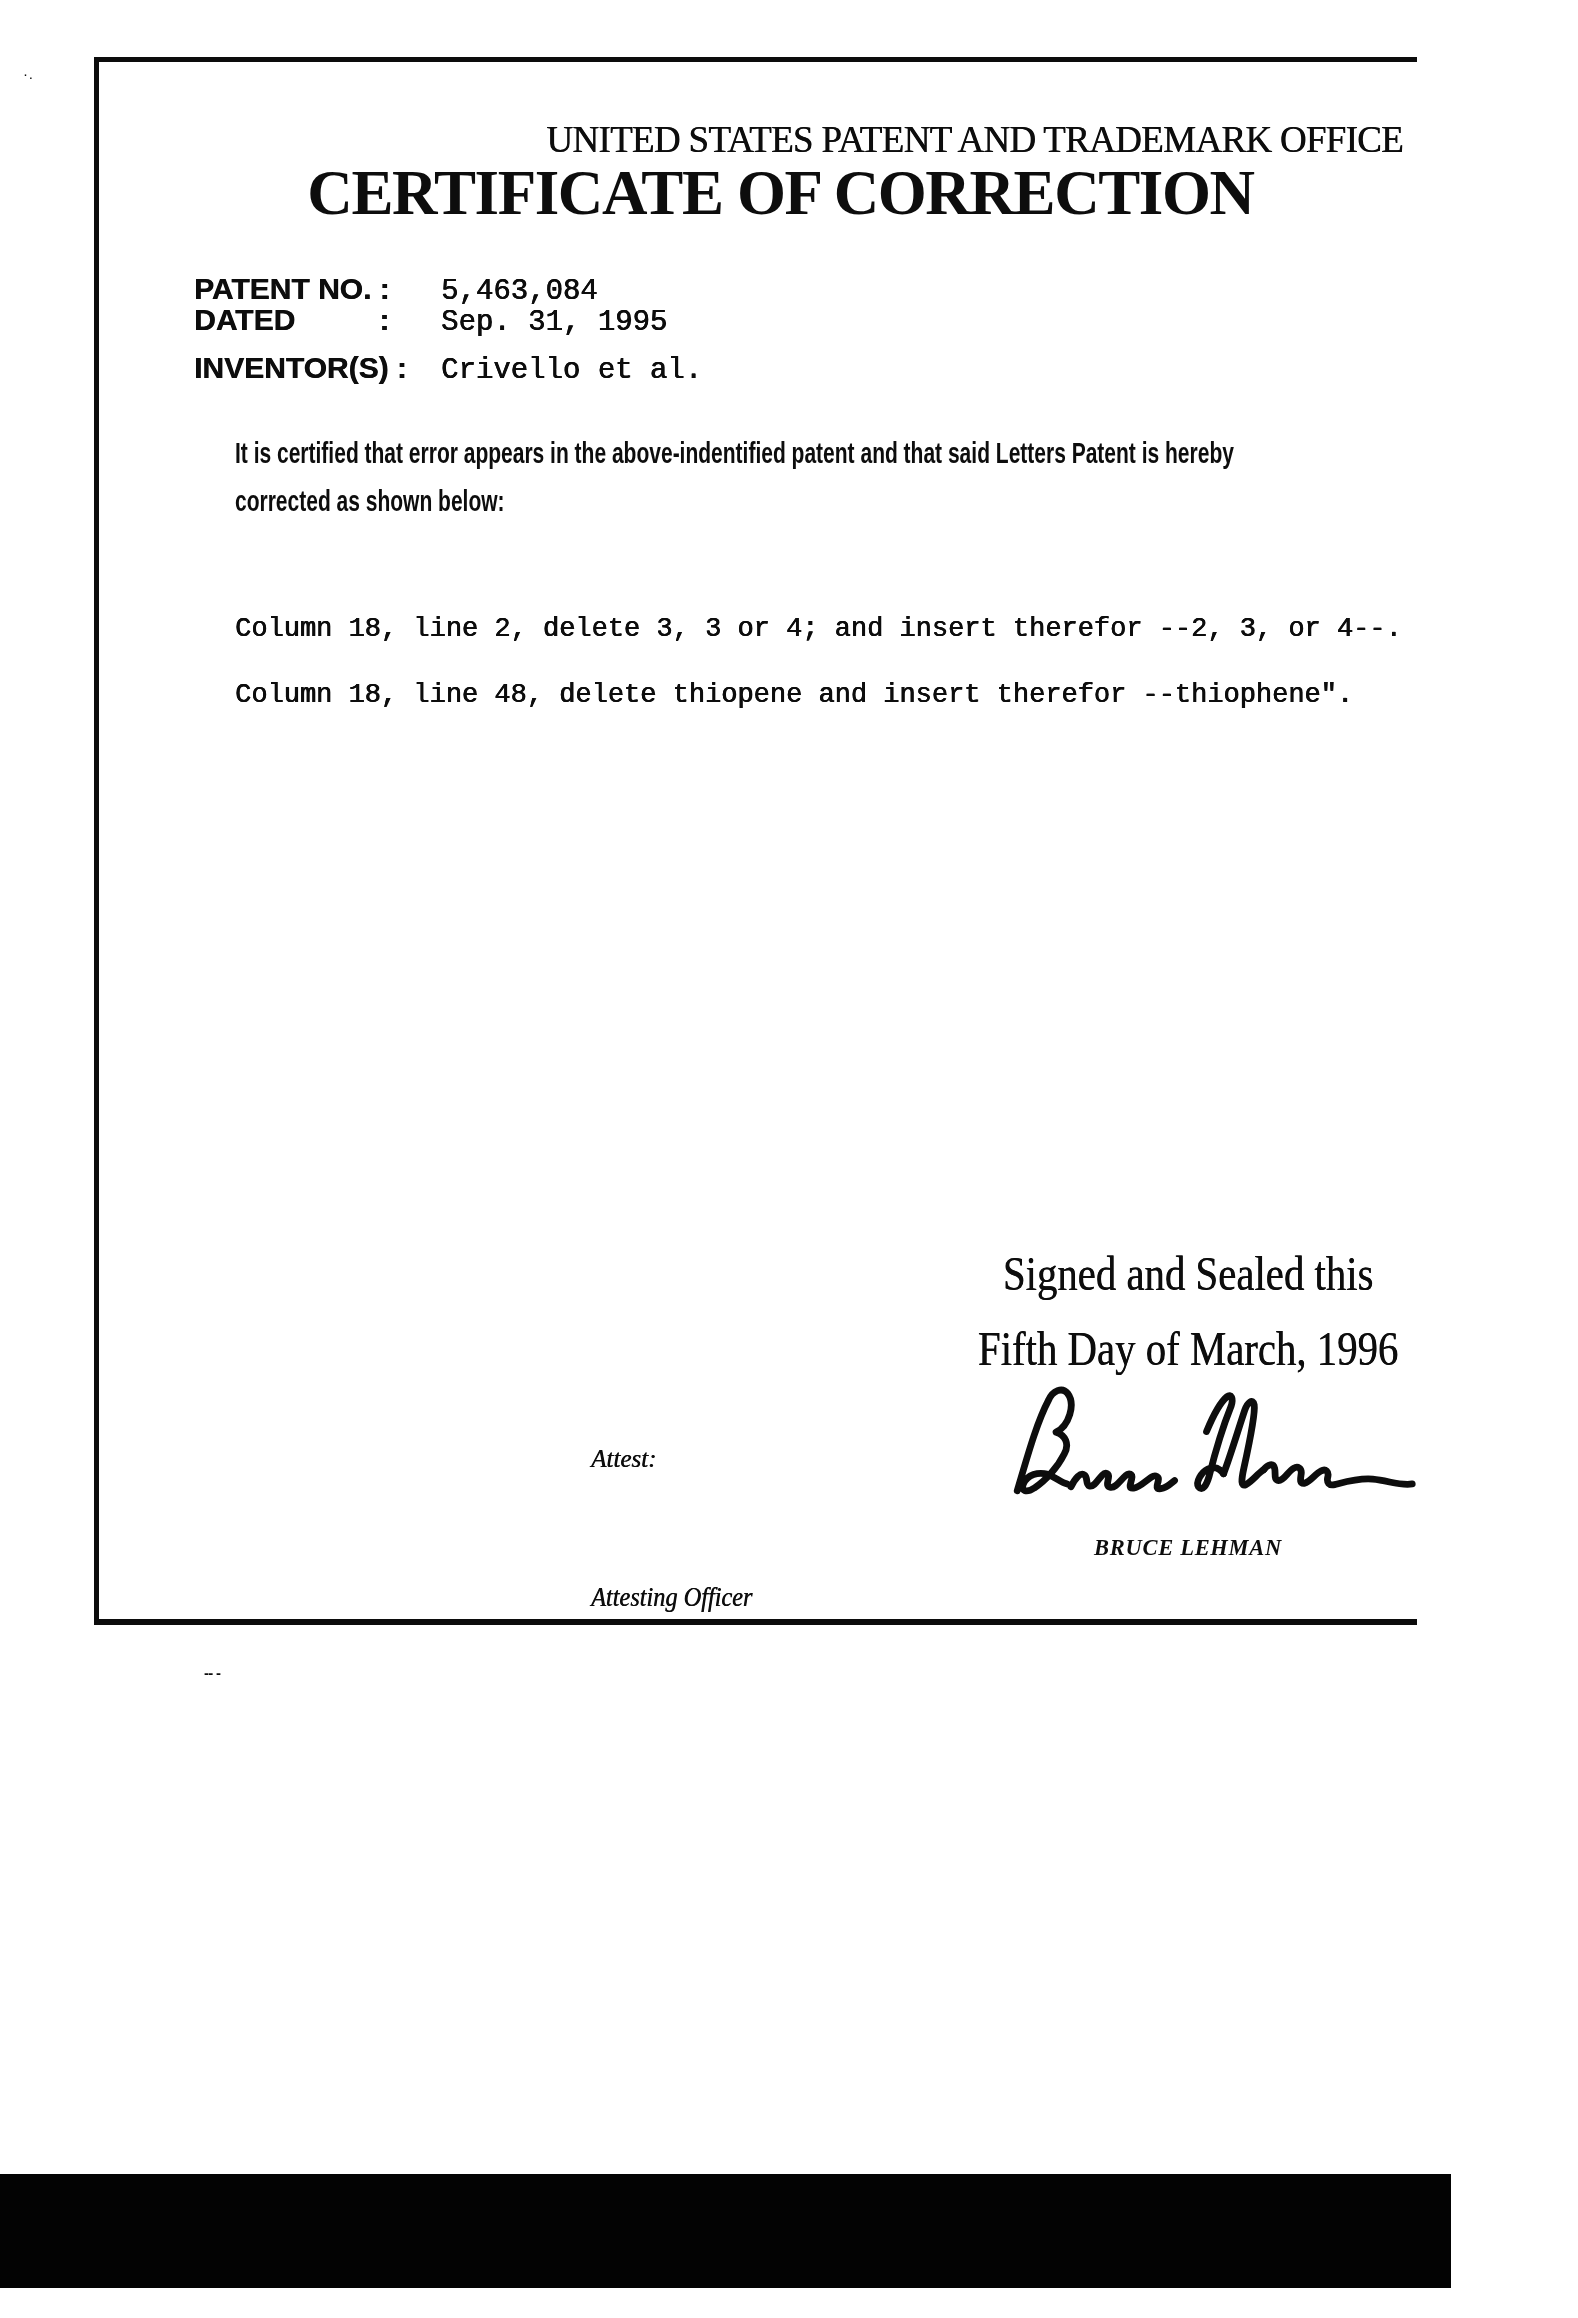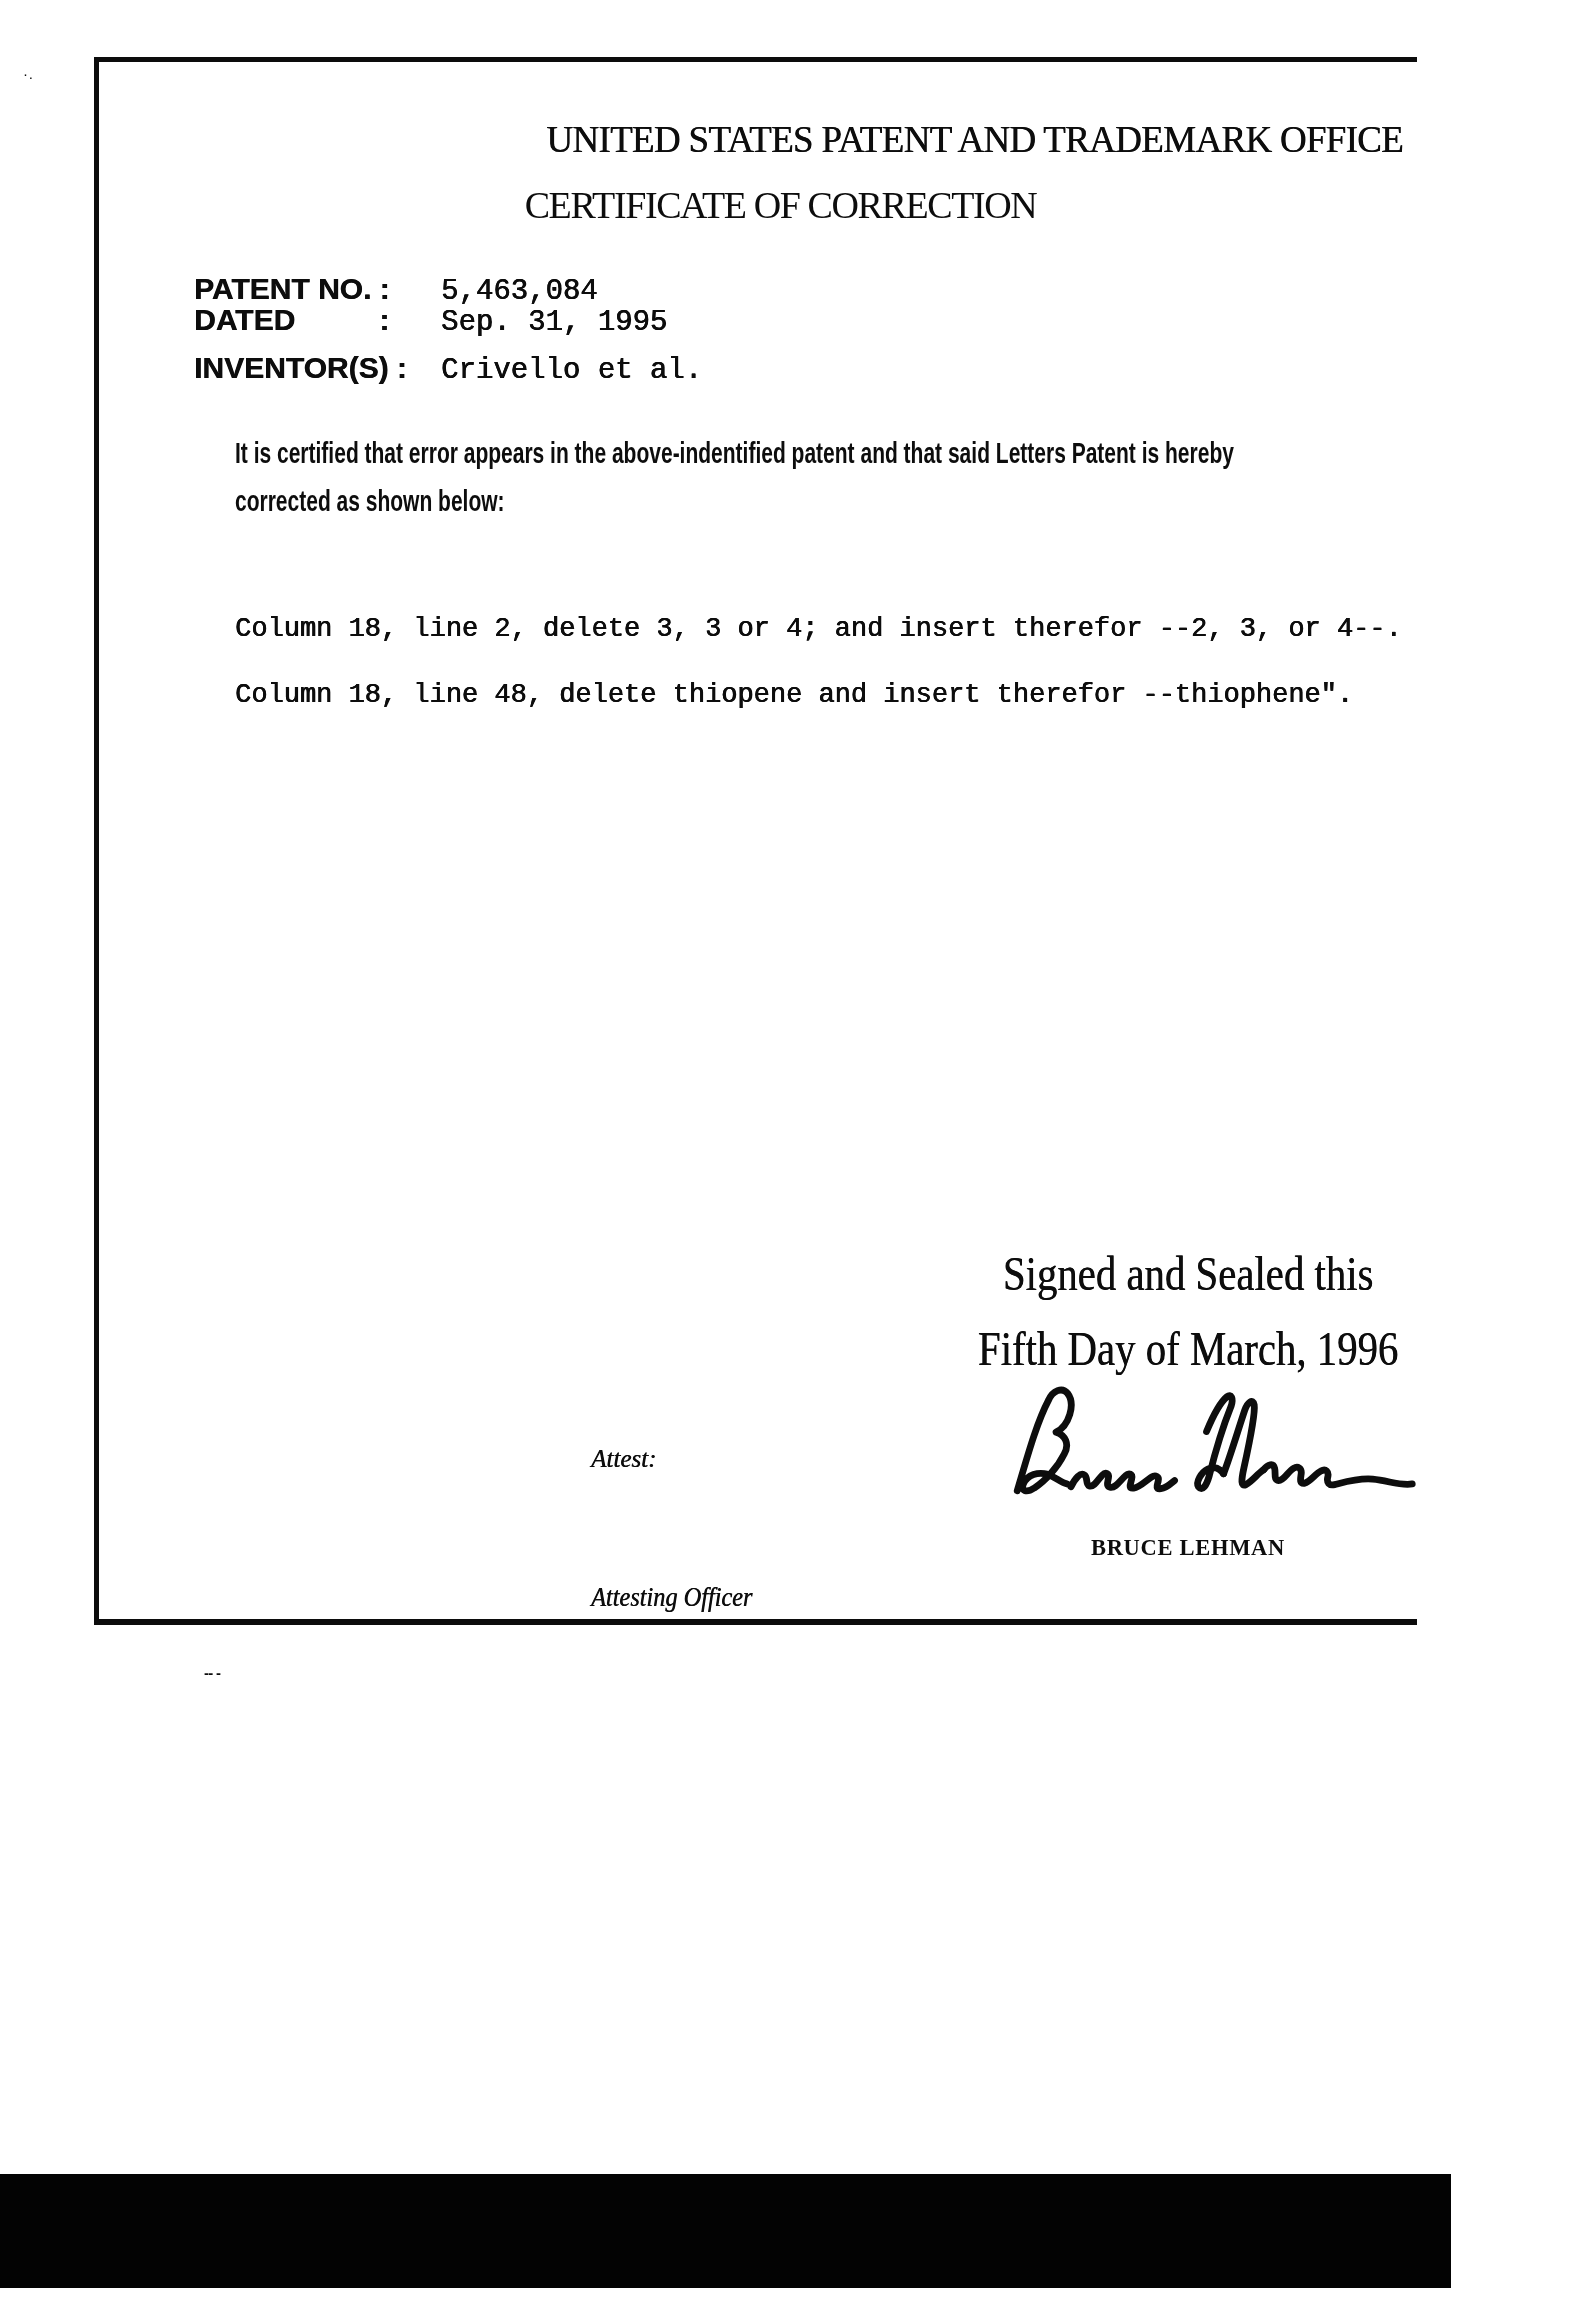--- a/index.html
+++ b/index.html
@@ -35,23 +35,22 @@
 
   .office-name {
     left: 158px; top: 118px; width: 1245px;
     text-align: right;
     font-size: 37px; letter-spacing: -0.7px;
     white-space: nowrap;
   }
   .doc-title {
     left: 158px; top: 157px; width: 1245px;
     text-align: center;
-    font-size: 38px; font-weight: normal; letter-spacing: -1.4px;
+    font-size: 63px; font-weight: bold; letter-spacing: -1.4px;
     white-space: nowrap;
-    margin-top: 26px;
   }
 
   .field-row {
     left: 194px;
     font-family: "Liberation Sans", "DejaVu Sans", sans-serif;
     font-size: 30px; font-weight: bold;
     white-space: nowrap;
   }
   .field-row .f-label { display: inline-block; min-width: 177px; }
   .field-row .f-colon { display: inline-block; }
@@ -86,21 +85,21 @@
   .signed-1 { top: 1246px; font-size: 48px; transform: scaleX(0.85); }
   .signed-2 { top: 1321px; font-size: 48px; transform: scaleX(0.85); }
 
   .attest {
     left: 591px; top: 1445px;
     font-size: 25px; font-style: italic;
   }
   .signature-svg { left: 990px; top: 1385px; }
   .signer-name {
     top: 1535px;
-    font-size: 22.5px; font-weight: bold; letter-spacing: 0.7px;
+    font-size: 22.5px; font-weight: bold; letter-spacing: 0.7px; font-style: italic;
   }
   .attesting-officer {
     left: 591px; top: 1582px;
     font-size: 27px; font-style: italic;
     transform: scaleX(0.9); transform-origin: left top;
     white-space: nowrap;
   }
   .commissioner {
     top: 1588px;
     font-size: 24px; font-style: italic;

